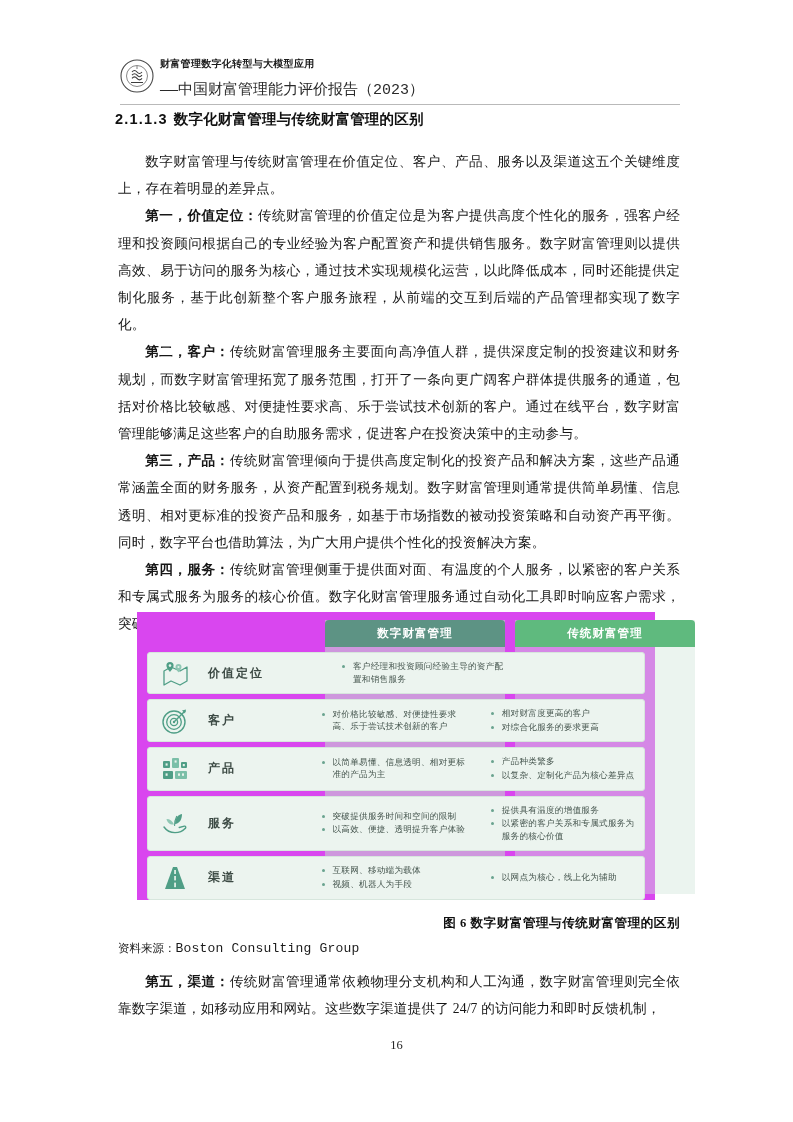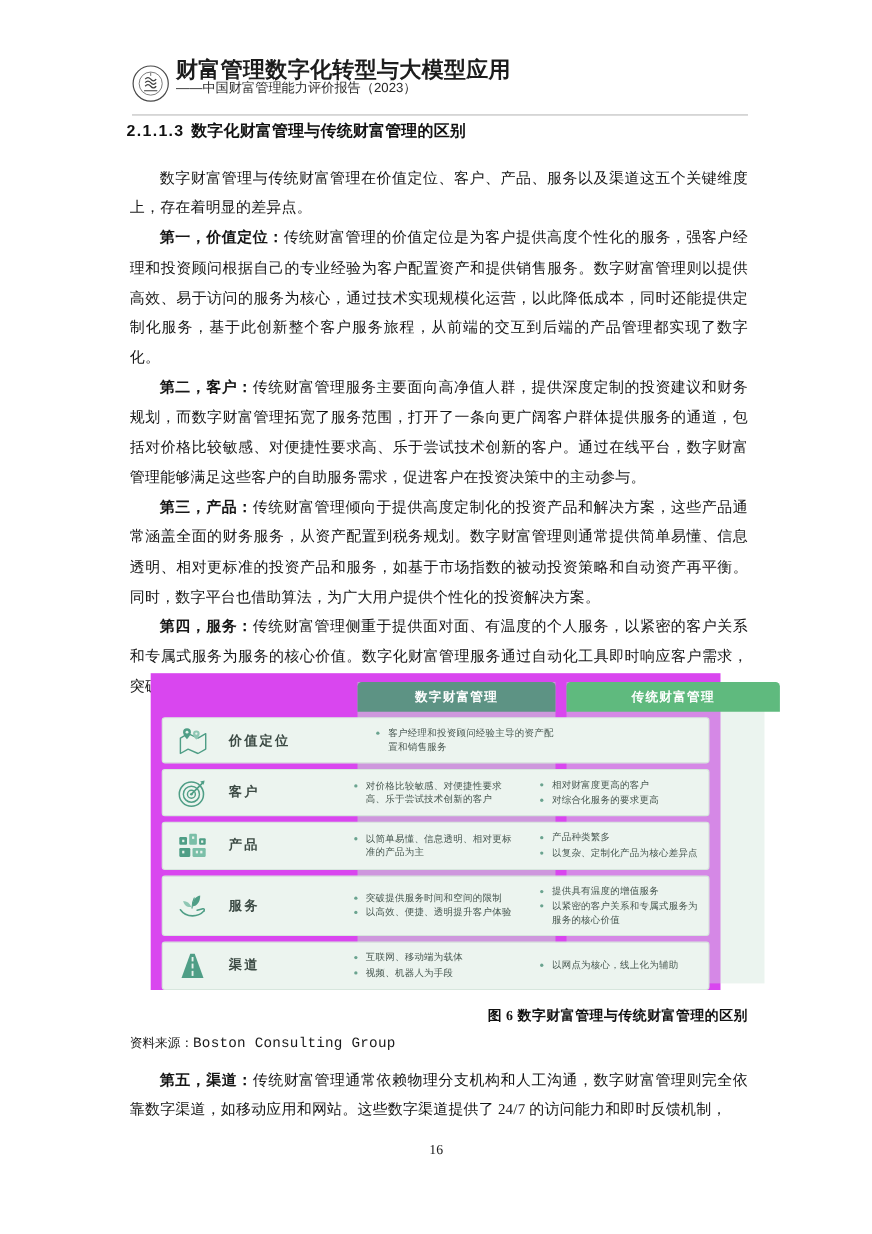--- a/index.html
+++ b/index.html
@@ -40,32 +40,32 @@
   }
   .seal svg { display: block; }
   .hdr-text {
     position: absolute;
     left: 40px;
     top: 0px;
   }
   .hdr-title {
     font-family: "Liberation Serif", "DejaVu Serif", serif;
     font-weight: 700;
-    font-size: 20px;
+    font-size: 10px;
     letter-spacing: 0.3px;
     color: #1c1c1c;
     line-height: 18px;
     white-space: nowrap;
   }
   .hdr-sub {
-    font-family: Liberation Sans, sans-serif;
-    font-size: 12px;
+    font-family: Liberation Mono, monospace;
+    font-size: 15px;
     color: #2a2a2a;
     line-height: 15px;
-    margin-top: 0;
+    margin-top: 10px;
     white-space: nowrap;
   }
   .hdr-rule {
     position: absolute;
     left: 120px;
     top: 104px;
     width: 560px;
     height: 1px;
     background: #b9b9b9;
   }
@@ -137,21 +137,21 @@
     align-items: center;
     justify-content: center;
   }
   .fig-head.digital {
     left: 178px;
     width: 180px;
     background: #5d9384;
   }
   .fig-head.traditional {
     left: 368px;
-    width: 194px;
+    width: 180px;
     background: #5fba7e;
   }
 
   
   .band {
     position: absolute;
     top: 8px;
     bottom: 6px;
     width: 180px;
     pointer-events: none;

